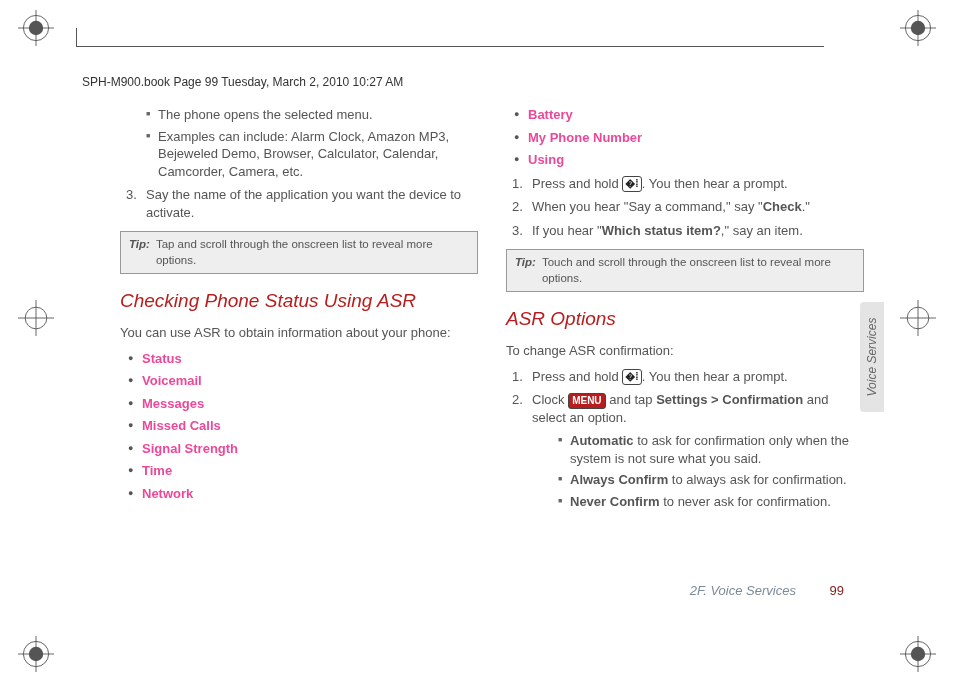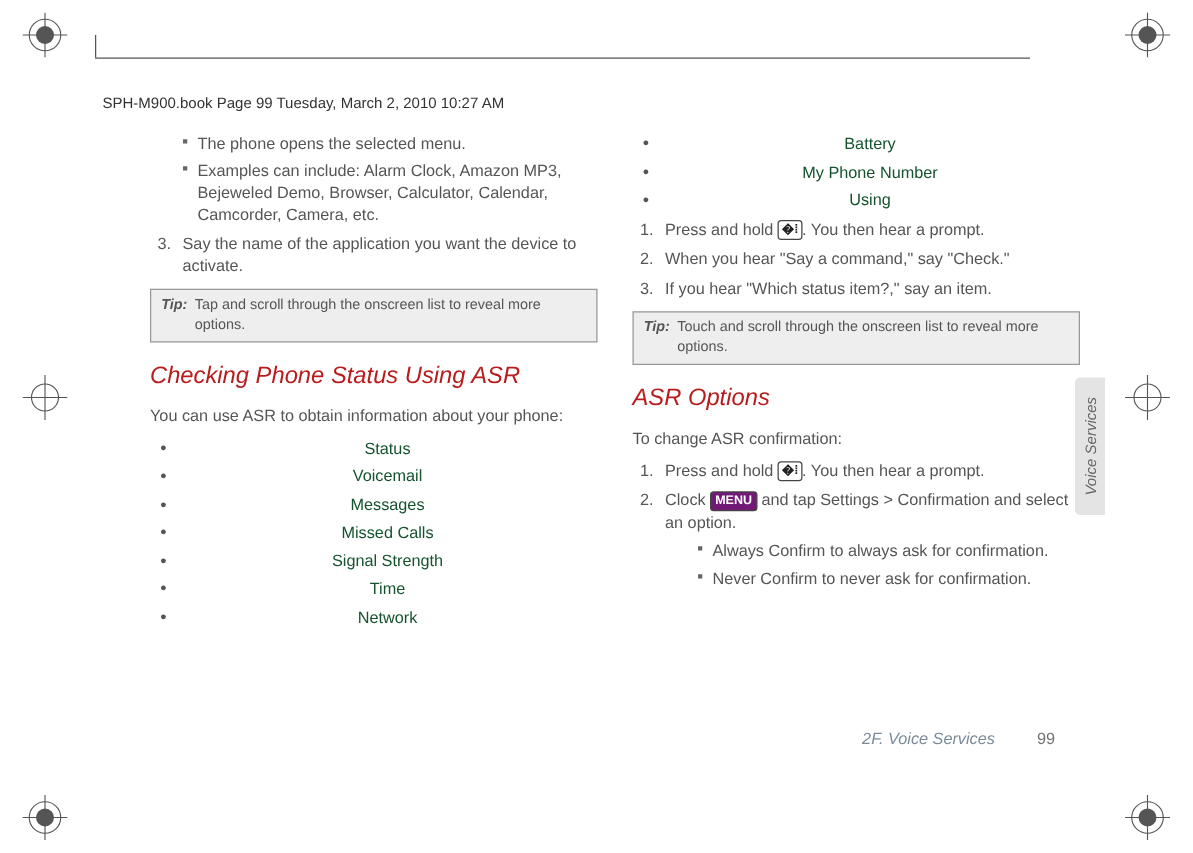--- a/index.html
+++ b/index.html
@@ -64,21 +64,21 @@
   }
   .col h2 {
     font-style: italic;
     font-weight: normal;
     font-size: 19px;
     color: #b91c1c;
     margin: 14px 0 10px 0;
   }
   .intro { margin-bottom: 8px; }
   .bullets { list-style: none; margin: 6px 0 6px 8px; }
-  .bullets > li { position: relative; padding-left: 14px; margin: 5px 0; font-weight: normal; color:#14532d;text-align:center;}
+  .bullets > li { position: relative; padding-left: 14px; margin: 5px 0; font-weight: bold; color:#ec4899;}
   .bullets > li::before {
     content: "●"; position: absolute; left: 0; top: 2px; font-size: 9px; color:#555;
   }
   .sub-bullets { list-style:none; margin: 6px 0 6px 26px; }
   .sub-bullets > li { position: relative; padding-left: 12px; margin: 4px 0; font-weight: normal; }
   .sub-bullets > li::before {
     content: "■"; position: absolute; left: 0; top: 3px; font-size: 7px; color:#666;
   }
   .numlist { list-style:none; margin: 6px 0 6px 6px; }
   .numlist > li { position:relative; padding-left: 20px; margin: 6px 0; }
@@ -87,46 +87,46 @@
     border: 1px solid #999;
     background: #eee;
     font-size: 11.5px;
     padding: 5px 8px 5px 8px;
     margin: 10px 0;
     display:flex;
     gap:6px;
     color:#555;
   }
   .tipbox .tiplabel { font-weight: bold; font-style: italic; flex:0 0 auto; }
-  .bold { font-weight: normal; }
+  .bold { font-weight: bold; }
   .key {
     display: inline-block;
     vertical-align: middle;
     border: 1px solid #444;
     border-radius: 3px;
     padding: 0 3px;
     font-size: 10px;
     line-height: 14px;
     height: 16px;
-    background: #701a75;
+    background: #b91c1c;
     color: #fff;
     font-weight: bold;
   }
   .key.icon {
     background:#fff; color:#222; padding:0 2px;
   }
   .footer {
     position:absolute;
     bottom: 84px;
     right: 110px;
     font-size: 13px;
     color:#7a8a99;
     font-style: italic;
   }
-  .footer .pg { color:#737373; font-style: normal; margin-left: 30px;}
+  .footer .pg { color:#7f1d1d; font-style: normal; margin-left: 30px;}
   .sidetab {
     position:absolute;
     right: 70px;
     top: 302px;
     width: 24px;
     height: 110px;
     background:#e4e4e4;
     border-radius: 4px 0 0 4px;
     display:flex;
     align-items:center;
@@ -236,20 +236,21 @@
     </div>
     <h2>ASR Options</h2>
     <p class="intro">To change ASR confirmation:</p>
     <ol class="numlist">
       <li><span class="num">1.</span>
         <span>Press and hold </span><span class="key icon">�⁞</span><span>. You then hear a prompt.</span>
       </li>
       <li><span class="num">2.</span>
         <span>Clock </span><span class="key">MENU</span><span> and tap </span><span class="bold">Settings &gt; Confirmation</span><span> and select an option.</span>
         <ul class="sub-bullets">
+          <li><span class="bold">Automatic</span><span> to ask for confirmation only when the system is not sure what you said.</span></li>
           <li><span class="bold">Always Confirm</span><span> to always ask for confirmation.</span></li>
           <li><span class="bold">Never Confirm</span><span> to never ask for confirmation.</span></li>
         </ul>
       </li>
     </ol>
   </div>
 </div>
 
 <div class="footer">
   <span>2F. Voice Services</span>

